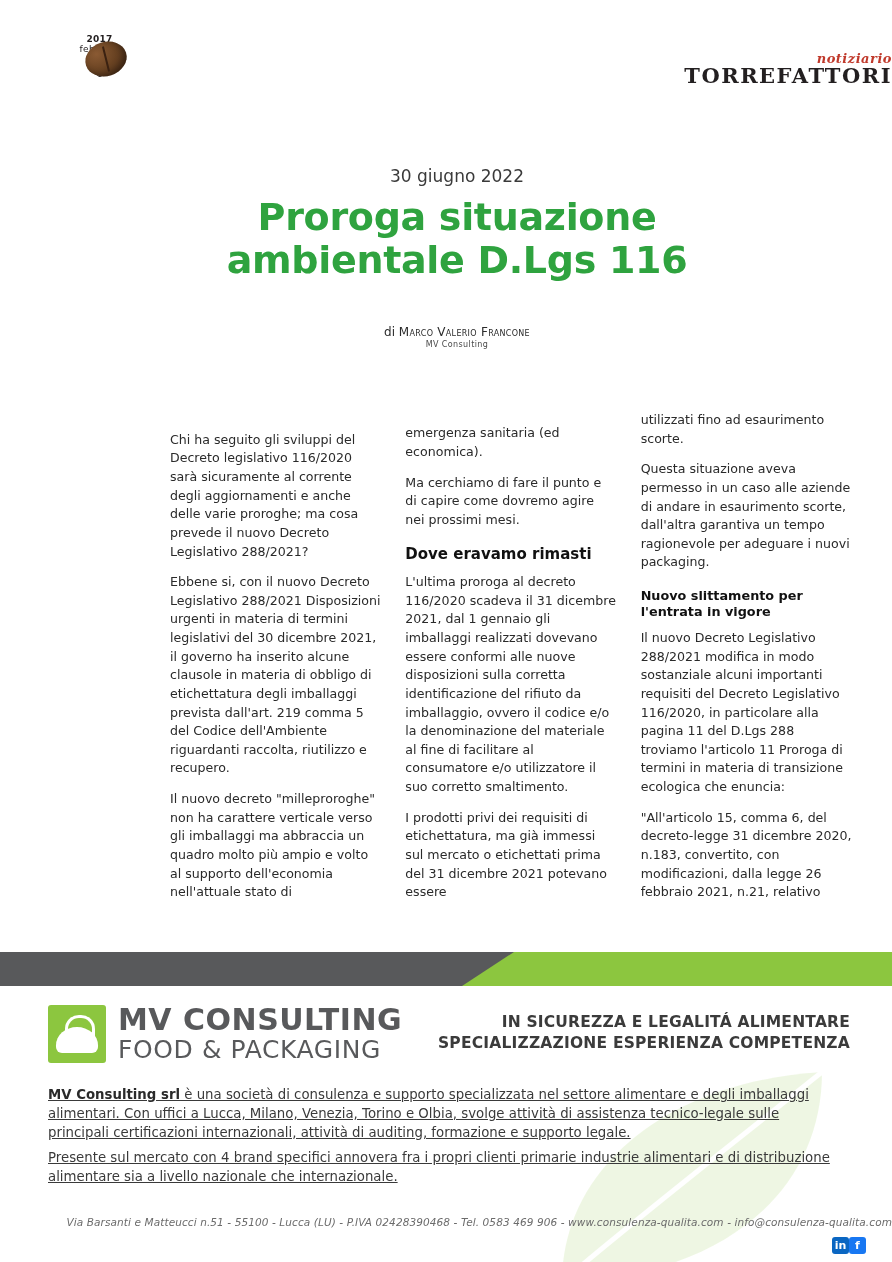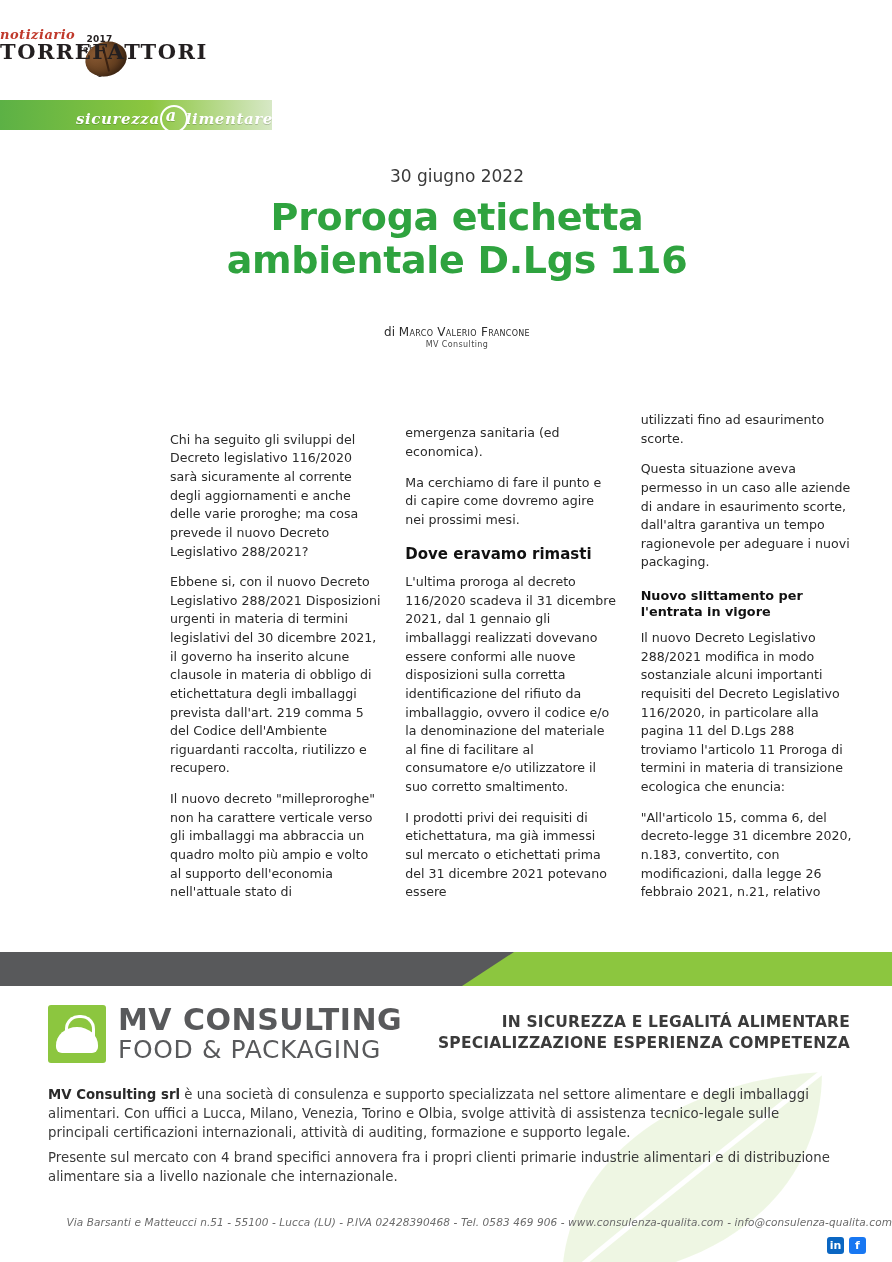--- a/index.html
+++ b/index.html
@@ -14,22 +14,22 @@
   }
 
   
   .page-header {
     position: relative;
     height: 140px;
   }
   .masthead {
     position: absolute;
     left: 0; right: 0;
-    top: 28px;
-    text-align: left;
+    top: 52px;
+    text-align: right;
   }
   .masthead .notiziario {
     font-family: "DejaVu Serif", serif;
     font-style: italic;
     font-weight: bold;
     font-size: 13px;
     color: #c0392b;
     letter-spacing: 0.5px;
     line-height: 1;
   }
@@ -303,37 +303,36 @@
   .ad-text {
     position: absolute;
     left: 48px;
     right: 44px;
     top: 100px;
     font-size: 13.3px;
     line-height: 1.42;
     color: #3a3a3a;
   }
   .ad-text b { color: #2a2a2a; }
-  .ad-text p { margin: 0 16px 6px 0; }
+  .ad-text p { margin: 0 16px 6px 0; text-decoration: underline; }
   .ad-contact {
     position: absolute;
     left: 0; right: 0;
     bottom: 34px;
     text-align: right;
     font-style: italic;
     font-size: 10.5px;
     color: #6b6b6b;
     letter-spacing: 0.1px;
   }
   .ad-social {
     position: absolute;
     right: 26px;
     bottom: 8px;
     display: flex;
-    gap: 5px;
   }
   .ad-social .si {
     width: 17px; height: 17px;
     border-radius: 3px;
     color: #fff;
     font-weight: bold;
     font-size: 11px;
     line-height: 17px;
     text-align: center;
     font-family: "DejaVu Sans", sans-serif;
@@ -351,31 +350,26 @@
     <div class="issue-month">febbraio</div>
     <div class="issue-number">6</div>
   </div>
   <div class="bean"></div>
 
   <div class="masthead">
     <div class="notiziario">notiziario</div>
     <div class="torrefattori">TORREFATTORI</div>
   </div>
 
-  <div class="section-bar">
-    <div class="label">
-      <span>sicurezza</span><span class="ring"><span class="a">a</span></span><span>limentare</span>
-    </div>
-  </div>
 </div>
 
 <div class="article-head">
   <div class="art-date">30 giugno 2022</div>
   <div class="art-title">
-    <div>Proroga etichetta</div>
+    <div>Proroga situazione</div>
     <div>ambientale D.Lgs 116</div>
   </div>
   <div class="byline">
     <span>di </span><span class="name">Marco Valerio Francone</span>
     <div class="byline-sub">MV Consulting</div>
   </div>
 </div>
 
 <div class="columns">
 

